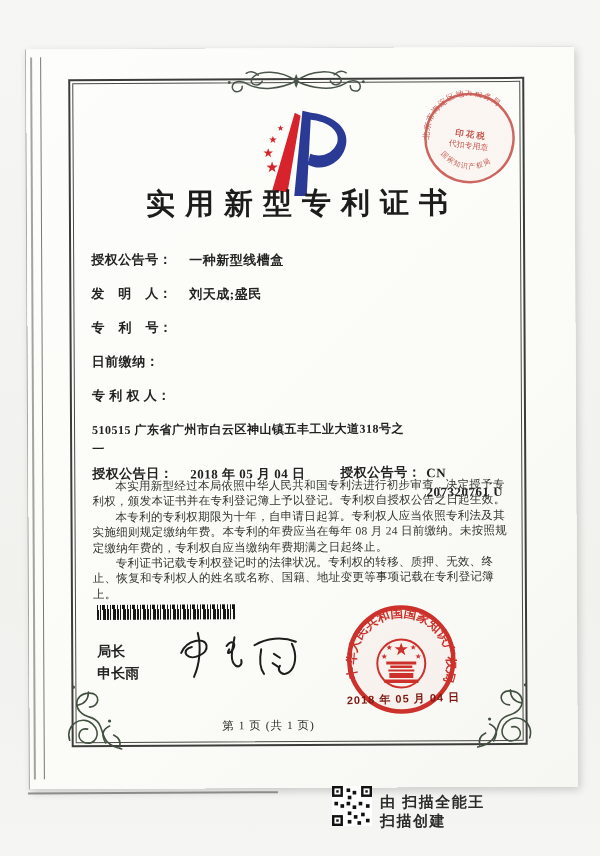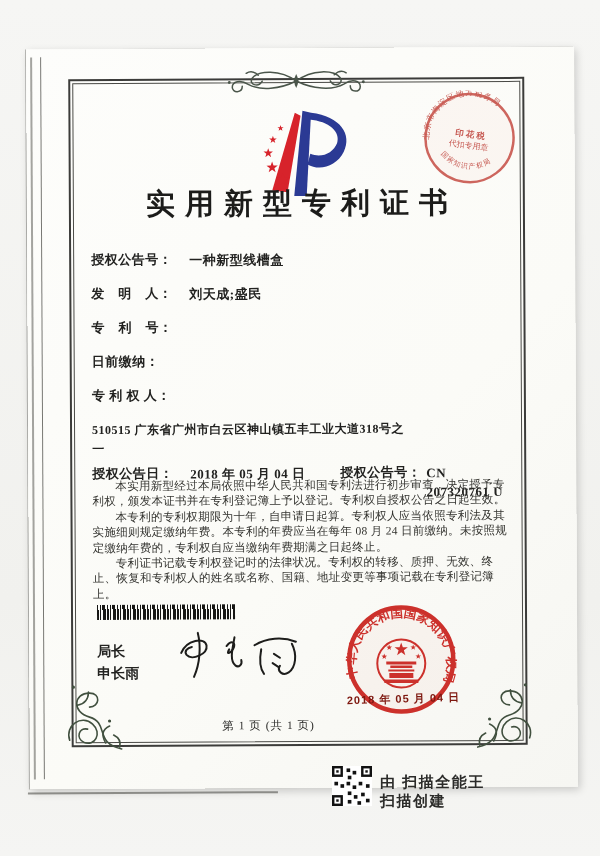--- a/index.html
+++ b/index.html
@@ -42,21 +42,21 @@
   .seal-date{position:absolute;left:230px;top:612px;width:200px;text-align:center;
     font-size:11px;font-weight:700;color:#7e1810;letter-spacing:1px;
     transform:rotate(-1.5deg);font-family:"Liberation Sans","DejaVu Sans",sans-serif;}
   .page-footer{position:absolute;left:40px;top:638px;width:310px;text-align:center;
     font-size:11.5px;color:#2a2a28;letter-spacing:1px;}
   .duty-seal{position:absolute;left:352px;top:12px;transform:rotate(8deg);opacity:0.9;}
   .ornament-top{position:absolute;left:50%;top:-15px;transform:translateX(-50%);}
   .corner{position:absolute;bottom:-8px;}
   .corner.left{left:-10px;}
   .corner.right{right:-10px;transform:scaleX(-1);}
-  .scan-strip{position:absolute;left:0;top:760px;width:488px;height:70px;}
+  .scan-strip{position:absolute;left:0;top:780px;width:488px;height:70px;}
   .qr{position:absolute;left:332px;top:6px;}
   .scan-credit{position:absolute;left:380px;top:13px;font-size:15px;font-weight:600;
     color:#2b2b29;letter-spacing:1.5px;
     font-family:"Liberation Sans","DejaVu Sans",sans-serif;}
   svg{display:block;}
 </style>
 </head>
 <body>
 
 <svg width="0" height="0" style="position:absolute">

